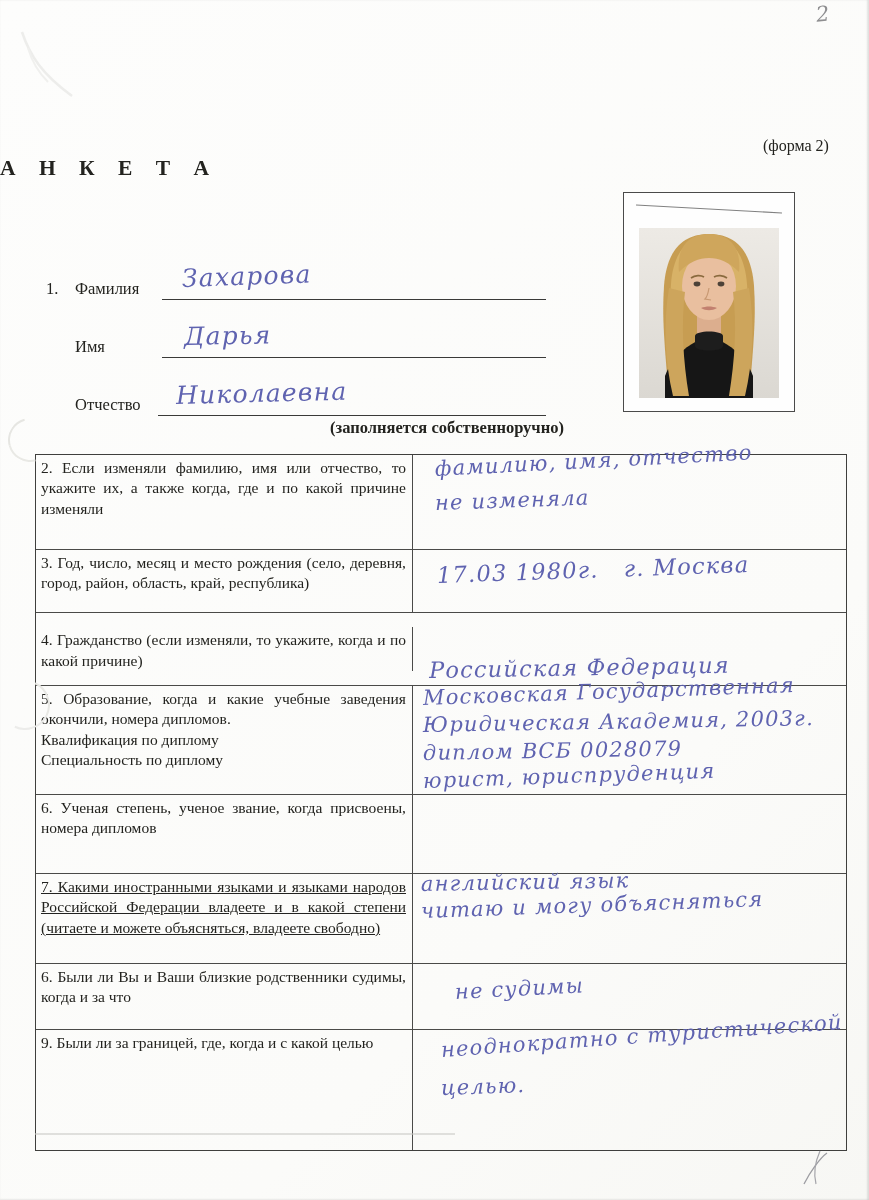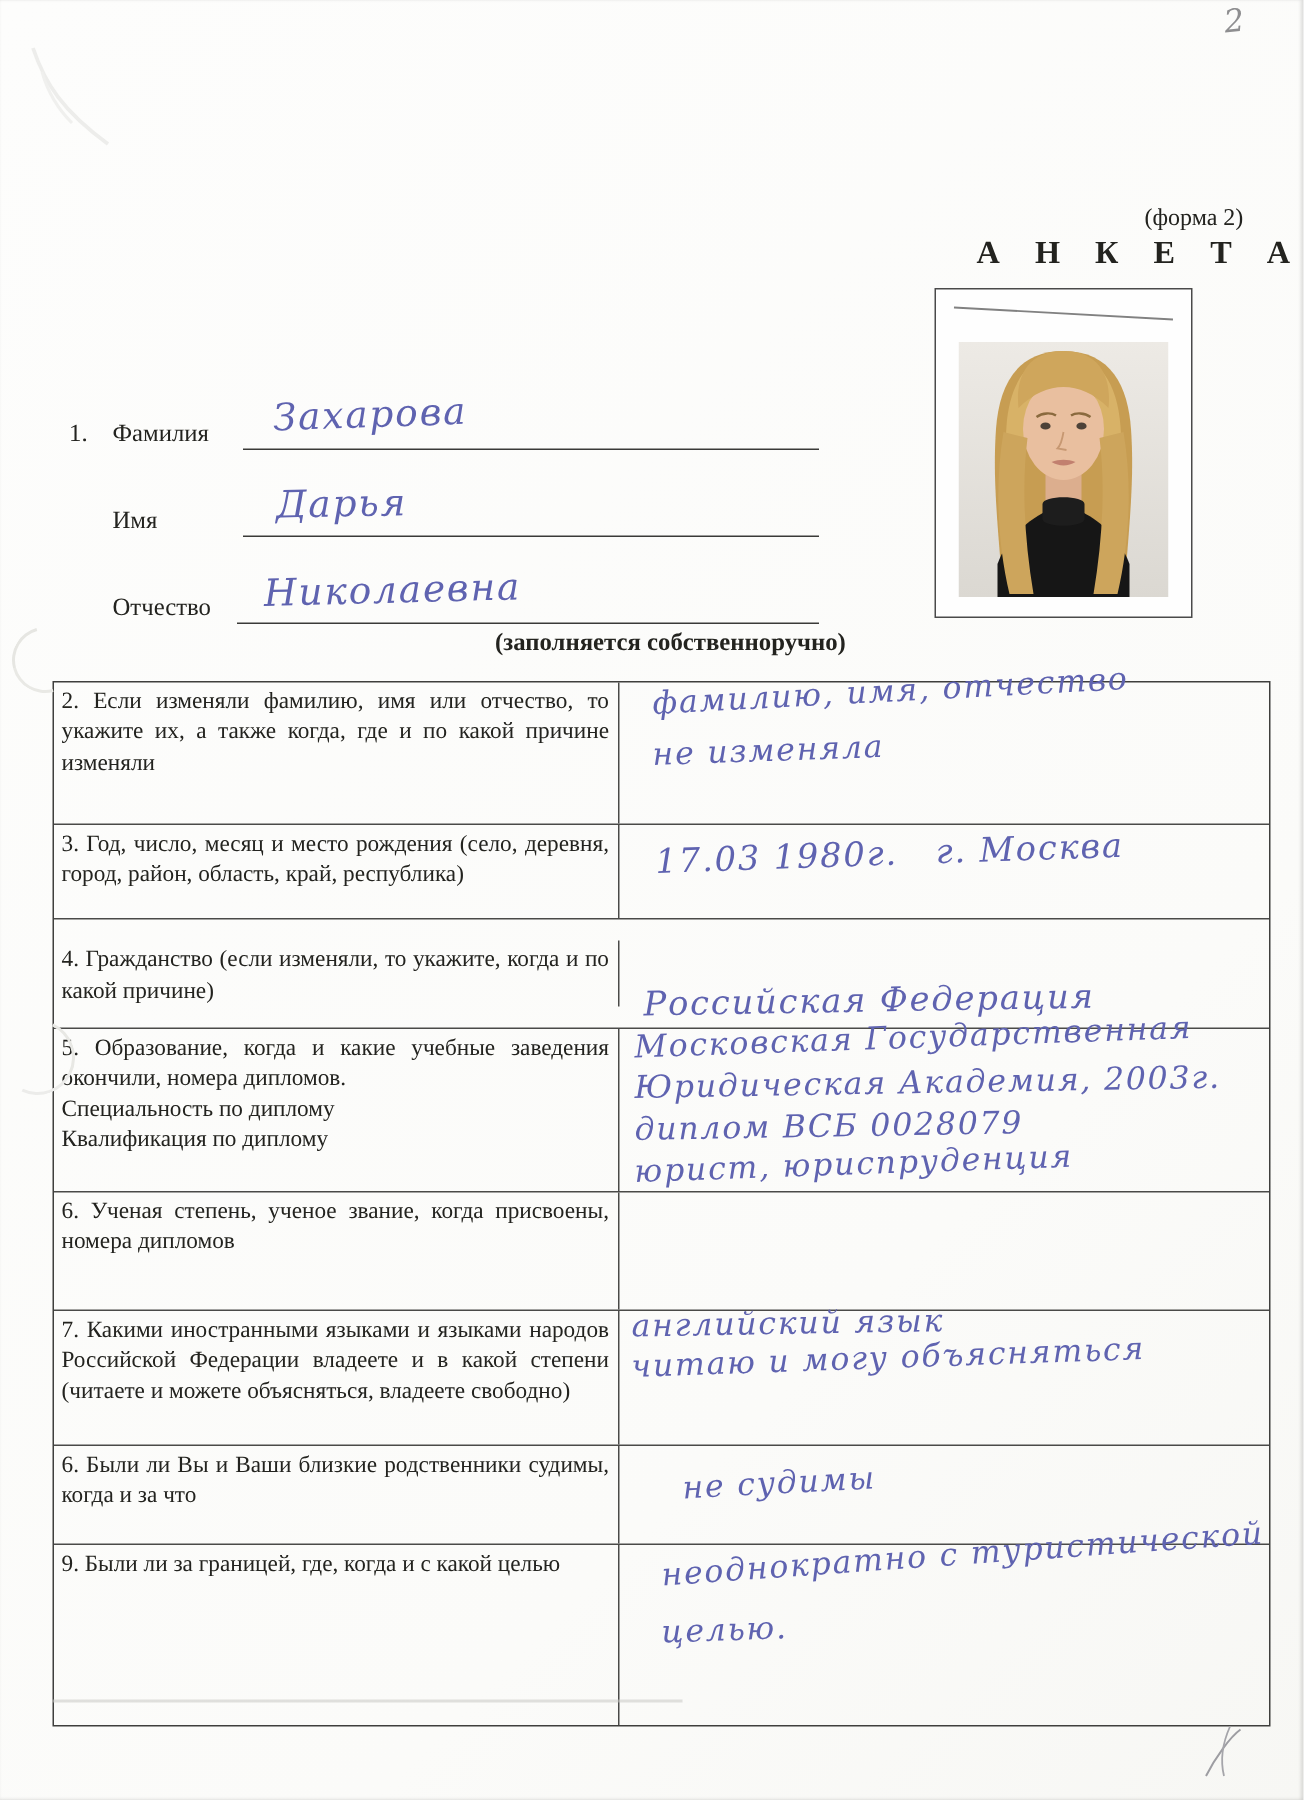--- a/index.html
+++ b/index.html
@@ -10,21 +10,21 @@
     font-family:"Liberation Serif", serif;
     color:#222220;
     box-shadow: inset -2px 0 2px rgba(0,0,0,0.10), inset 0 -1px 2px rgba(0,0,0,0.05);
   }
   .abs { position:absolute; }
   
   .print { font-family:"Liberation Serif", serif; color:#23231f; }
   .approval { left:573px; top:35px; width:286px; font-size:15.5px; line-height:19px; }
   .amendment { margin-top:9px; font-size:11.5px; line-height:13.5px; width:276px; }
   .form-label { left:763px; top:137px; font-size:16px; }
-  .title { left:0; top:156px; width:869px; text-align:right; font-size:21.5px; font-weight:bold; letter-spacing:9px; margin:0; }
+  .title { left:0; top:156px; width:869px; text-align:left; font-size:21.5px; font-weight:bold; letter-spacing:9px; margin:0; }
   
   .hw {
     font-family:"DejaVu Serif", serif; font-style:italic;
     color:#5f63b0; letter-spacing:1.2px; white-space:pre;
     transform-origin:left center; display:inline-block;
   }
   .hw-big { font-size:25px; }
   .hw-md  { font-size:21px; }
   .hw-lg  { font-size:22.5px; }
   .gray-hw { font-family:"DejaVu Serif", serif; font-style:italic; color:#8e8e90; }
@@ -143,36 +143,36 @@
     <div class="trow" style="height:72px;align-items:center;">
       <div class="qcell print">4. Гражданство (если изменяли, то укажите, когда и по какой причине)</div>
       <div class="acell">
         <div class="aline" style="left:16px; top:8px;"><span class="hw hw-lg" style="transform:rotate(-1deg);">Российская Федерация</span></div>
       </div>
     </div>
 
     <div class="trow" style="height:108px;">
       <div class="qcell print">
         <span>5. Образование, когда и какие учебные заведения окончили, номера дипломов.</span>
+        <div class="xline">Квалификация по диплому</div>
         <div class="xline">Специальность по диплому</div>
-        <div class="xline">Квалификация по диплому</div>
       </div>
       <div class="acell">
         <div class="aline" style="left:10px; top:0px;"><span class="hw hw-md" style="transform:rotate(-2deg);">Московская Государственная</span></div>
         <div class="aline" style="left:10px; top:27px;"><span class="hw hw-md" style="transform:rotate(-1deg);">Юридическая Академия, 2003г.</span></div>
         <div class="aline" style="left:10px; top:55px;"><span class="hw hw-md" style="transform:rotate(-1deg);">диплом ВСБ 0028079</span></div>
         <div class="aline" style="left:10px; top:83px;"><span class="hw hw-md" style="transform:rotate(-2deg);">юрист, юриспруденция</span></div>
       </div>
     </div>
 
     <div class="trow" style="height:78px;">
       <div class="qcell print">6. Ученая степень, ученое звание, когда присвоены, номера дипломов</div>
     </div>
 
-    <div class="trow" style="height:89px;">
+    <div class="trow" style="height:89px;text-decoration:underline;">
       <div class="qcell print">7. Какими иностранными языками и языками народов Российской Федерации владеете и в какой степени (читаете и можете объясняться, владеете свободно)</div>
       <div class="acell">
         <div class="aline" style="left:8px; top:-2px;"><span class="hw hw-md" style="transform:rotate(-1deg);">английский язык</span></div>
         <div class="aline" style="left:8px; top:25px;"><span class="hw hw-md" style="transform:rotate(-2deg);">читаю и могу объясняться</span></div>
       </div>
     </div>
 
     <div class="trow" style="height:65px;">
       <div class="qcell print">6. Были ли Вы и Ваши близкие родственники судимы, когда и за что</div>
       <div class="acell">

